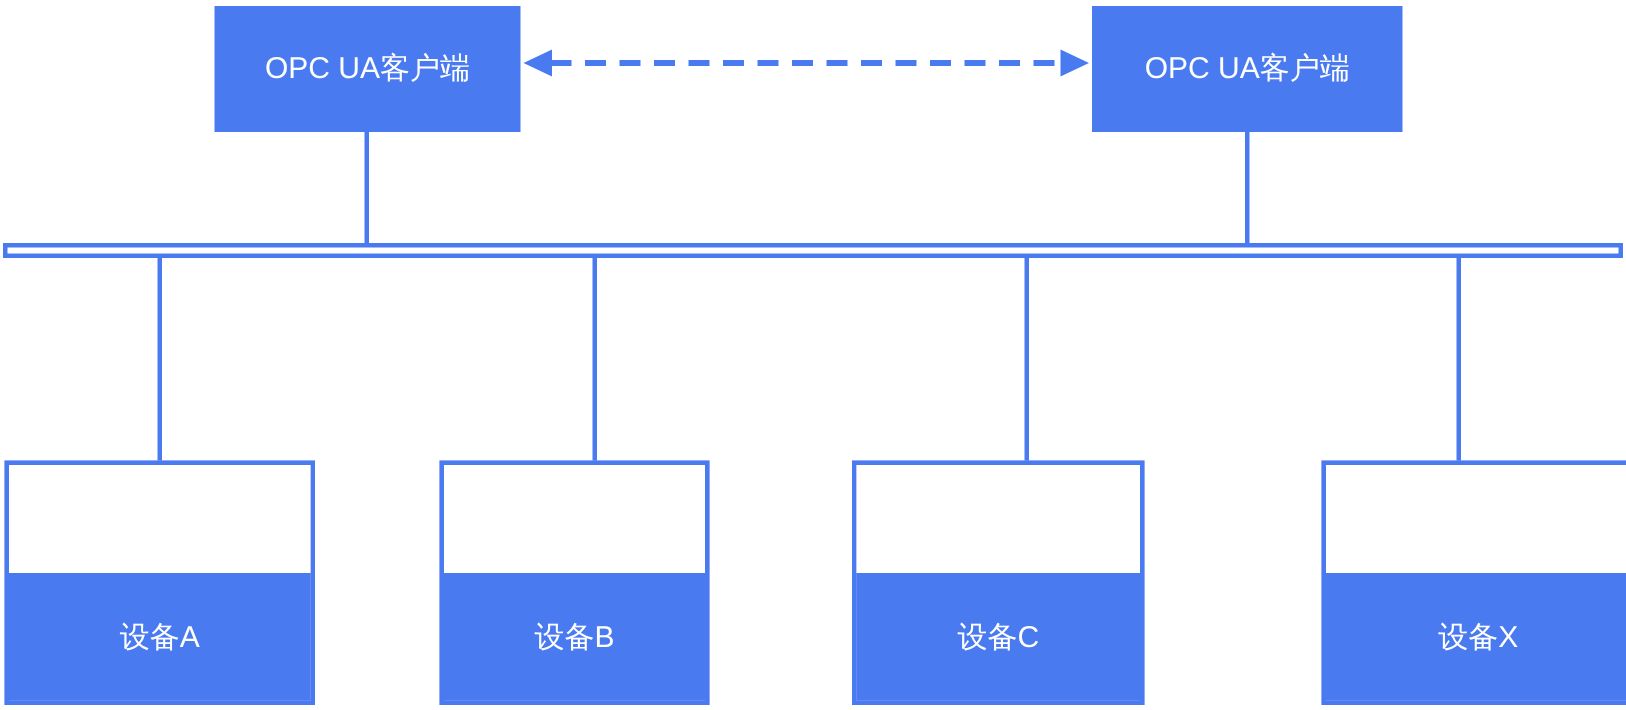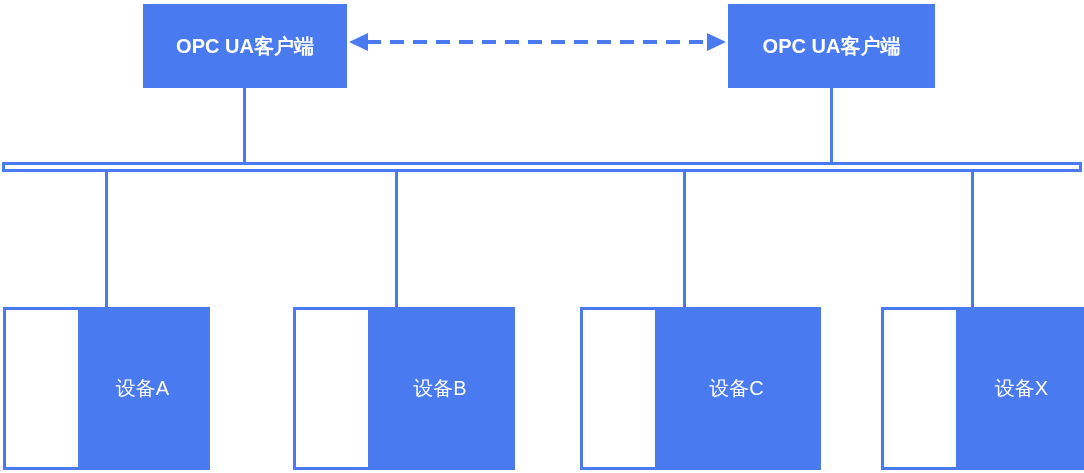--- a/index.html
+++ b/index.html
@@ -17,21 +17,20 @@
     height: 84px;
     background: #4a7af0;
     color: #ffffff;
     display: flex;
     flex-direction: column;
     justify-content: center;
     align-items: center;
     font-size: 20px;
     line-height: 1.55;
     text-align: center;
-    font-weight: bold;
   }
   .client-active { left: 143px; width: 204px; }
   .client-backup { left: 728px; width: 207px; }
 
   .vline {
     position: absolute;
     width: 3px;
     background: #4a7af0;
   }
   .v-client { top: 86px; height: 78px; }
@@ -57,34 +56,35 @@
   }
 
   .device {
     position: absolute;
     top: 307px;
     height: 163px;
     box-sizing: border-box;
     border: 3px solid #4a7af0;
     background: #c4b5fd;
     display: flex;
+    flex-direction: column;
   }
   .device-body { flex: 0 0 72px; background: #ffffff; }
   .device-label {
     flex: 1;
     background: #4a7af0;
     color: #ffffff;
     display: flex;
     align-items: center;
     justify-content: center;
     font-size: 20px;
   }
   .dev-a { left: 3px;   width: 207px; }
-  .dev-b { left: 293px; width: 222px; }
-  .dev-c { left: 580px; width: 241px; justify-content: flex-end; }
+  .dev-b { left: 293px; width: 180px; }
+  .dev-c { left: 568px; width: 195px; justify-content: flex-end; }
   .dev-x { left: 881px; width: 209px; }
 </style>
 </head>
 <body>
 
 <div class="canvas">
 
   <div class="client-box client-active">
     <div>OPC UA客户端</div>
   </div>

